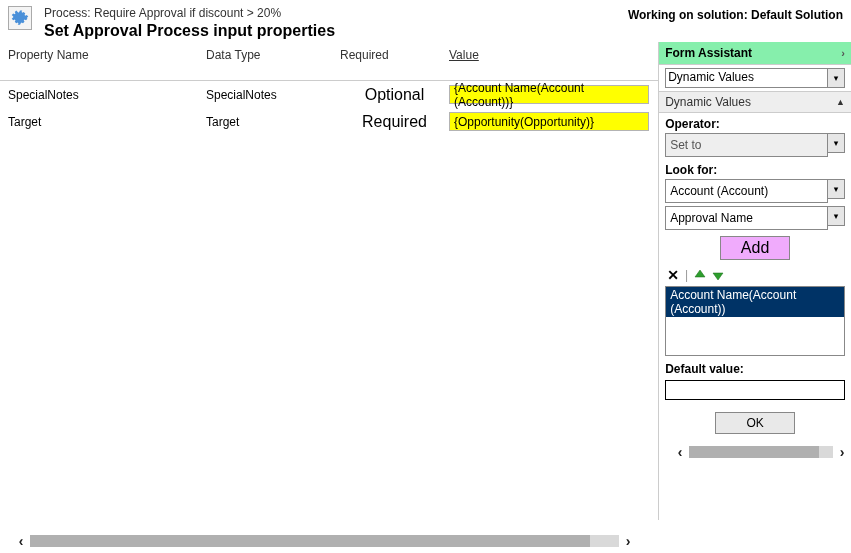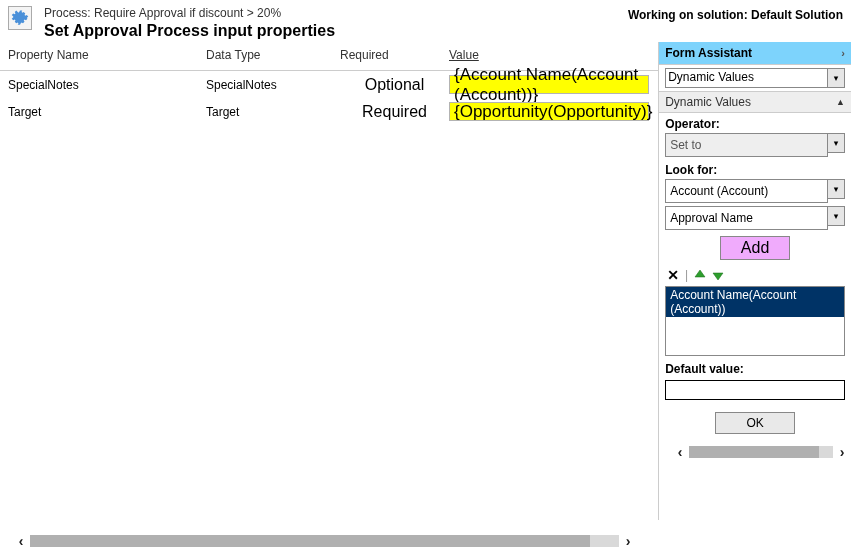--- a/index.html
+++ b/index.html
@@ -33,54 +33,54 @@
   .working-on { font-size: 12px; font-weight: bold; text-align: left; color:#000; padding-top:2px;}
   .main { display: flex; height: 478px; }
   .left {
     width: 669px;
     position: relative;
     border-right: 0;
   }
   .col-header-row {
     display: flex;
     border-bottom: 1px solid #ccc;
-    padding: 6px 8px 8px 8px;
+    padding: 6px 8px 18px 8px;
   }
   .col-header { color: #333; font-size: 12px; }
   .col-header.c1 { width: 198px; }
   .col-header.c2 { width: 134px; }
   .col-header.c3 { width: 109px; }
   .col-header.c4 { flex: 1; text-decoration: underline; }
   .prop-row {
     display: flex;
     align-items: center;
     padding: 4px 8px;
   }
   .prop-row .c1 { width: 198px; font-size: 12px; }
   .prop-row .c2 { width: 134px; font-size: 12px; }
   .prop-row .c3 { width: 109px; font-size: 16px; text-align: center; }
   .prop-row .c4 { flex: 1; }
   .yellow-input {
     border: 1px solid #b3b3b3;
     background: #ff0;
     color: #000;
-    font-size: 17px;
+    font-size: 12px;
     padding: 2px 4px;
     width: 200px;
     height: 19px;
     display:flex;align-items:center;
   }
   .right {
     width: 196px;
     border-left: 1px solid #ccc;
     background: #fff;
     position:relative;
   }
   .assist-header {
-    background: #7dd3fc;
+    background: #86efac;
     border-bottom: 1px solid #ccc;
     padding: 4px 6px;
     font-weight: bold;
     font-size: 12px;
     display:flex;
     justify-content:space-between;
     align-items:center;
   }
   .assist-header .chev { font-size:11px; color:#555;}
   .select-row {

